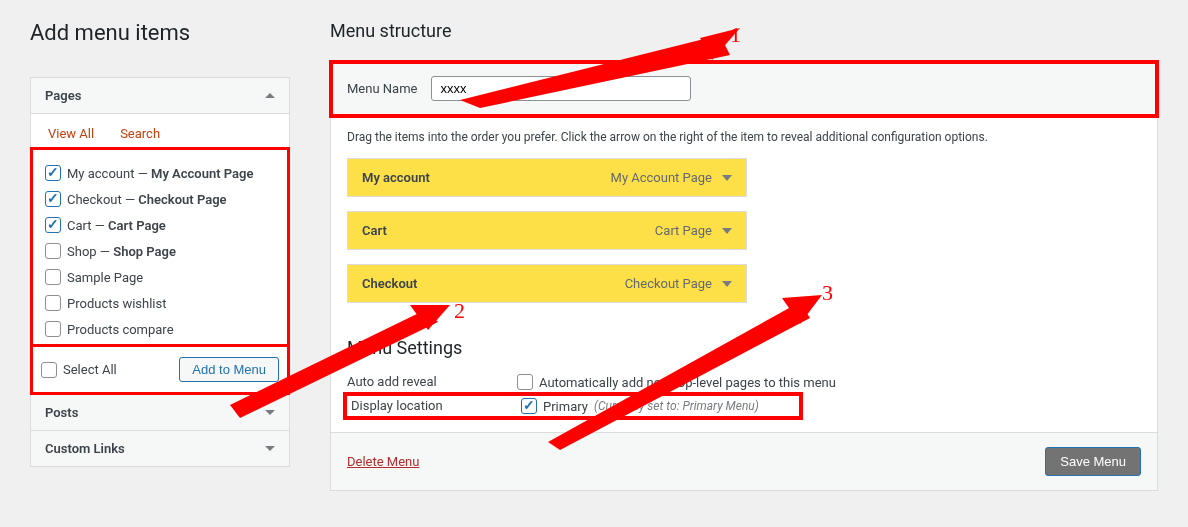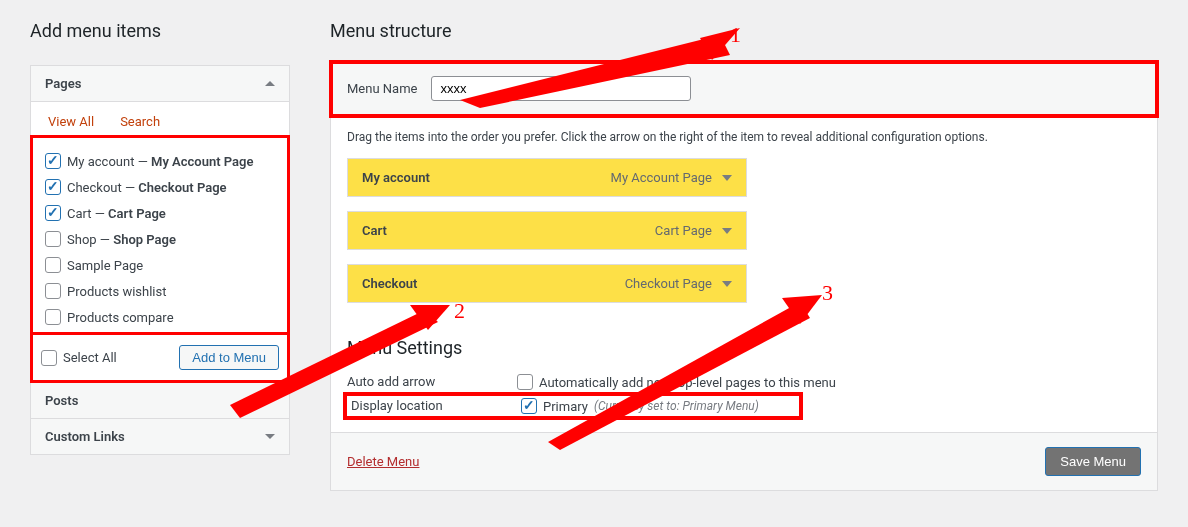--- a/index.html
+++ b/index.html
@@ -1,20 +1,20 @@
 <!DOCTYPE html>
 <html><head>
 <meta charset="utf-8">
 <style>
 * { box-sizing: border-box; margin: 0; padding: 0; }
 body { font-family: -apple-system, BlinkMacSystemFont, "Segoe UI", Roboto, sans-serif; font-size: 13px; color: #3c434a; background: #f0f0f1; padding: 0; width: 1188px; height: 527px; overflow: hidden; position: relative; }
 .container { display: flex; padding: 20px 30px; gap: 40px; }
 
 .left-col { width: 260px; flex-shrink: 0; }
-.left-col h2 { font-size: 18px; font-weight: 400; margin-bottom: 24px; color: #1d2327;}
+.left-col h2 { font-size: 22px; font-weight: 400; margin-bottom: 32px; color: #1d2327;}
 .accordion { border: 1px solid #dcdcde; background: #fff; margin-bottom: 0; }
 .accordion-header { background: #f6f7f7; padding: 10px 14px; border-bottom: 1px solid #dcdcde; display: flex; justify-content: space-between; align-items: center; font-weight: 600; cursor: pointer; }
 .accordion-header.collapsed { border-bottom: none; }
 .acc-arrow { width: 0; height: 0; border-left: 5px solid transparent; border-right: 5px solid transparent; border-bottom: 5px solid #787c82; }
 .acc-arrow.down { border-bottom: none; border-top: 5px solid #787c82; }
 .accordion + .accordion { border-top: none; }
 .accordion-body { padding: 0; background: #fff; }
 .tabs { display: flex; border-bottom: 1px solid #dcdcde; padding: 4px 0 0 4px; gap: 0; }
 .tab { padding: 7px 12px; font-size: 13px; color: #c2410c; cursor: pointer; border: 1px solid transparent; border-bottom: none; margin-bottom: -1px; background: transparent; }
 .tab.active { color: #3c434a; border-color: #dcdcde; background: #fff; border-bottom: 1px solid #fff; }
@@ -167,21 +167,21 @@
           </div>
           <div class="menu-item">
             <span class="menu-item-title">Checkout</span>
             <span class="menu-item-type">Checkout Page <span style="display:inline-block;width:0;height:0;border-left:5px solid transparent;border-right:5px solid transparent;border-top:6px solid #787c82;"></span></span>
           </div>
         </div>
 
       <div class="menu-settings">
         <h3>Menu Settings</h3>
         <div class="setting-row">
-          <div class="setting-label">Auto add arrow</div>
+          <div class="setting-label">Auto add reveal</div>
           <div class="setting-val">
             <input type="checkbox" style="">
             <span>Automatically add new top-level pages to this menu</span>
           </div>
         </div>
         <div class="setting-row display-loc-box">
           <div class="setting-label">Display location</div>
           <div class="setting-val">
             <input type="checkbox" checked="" style="">
             <span>Primary</span>

